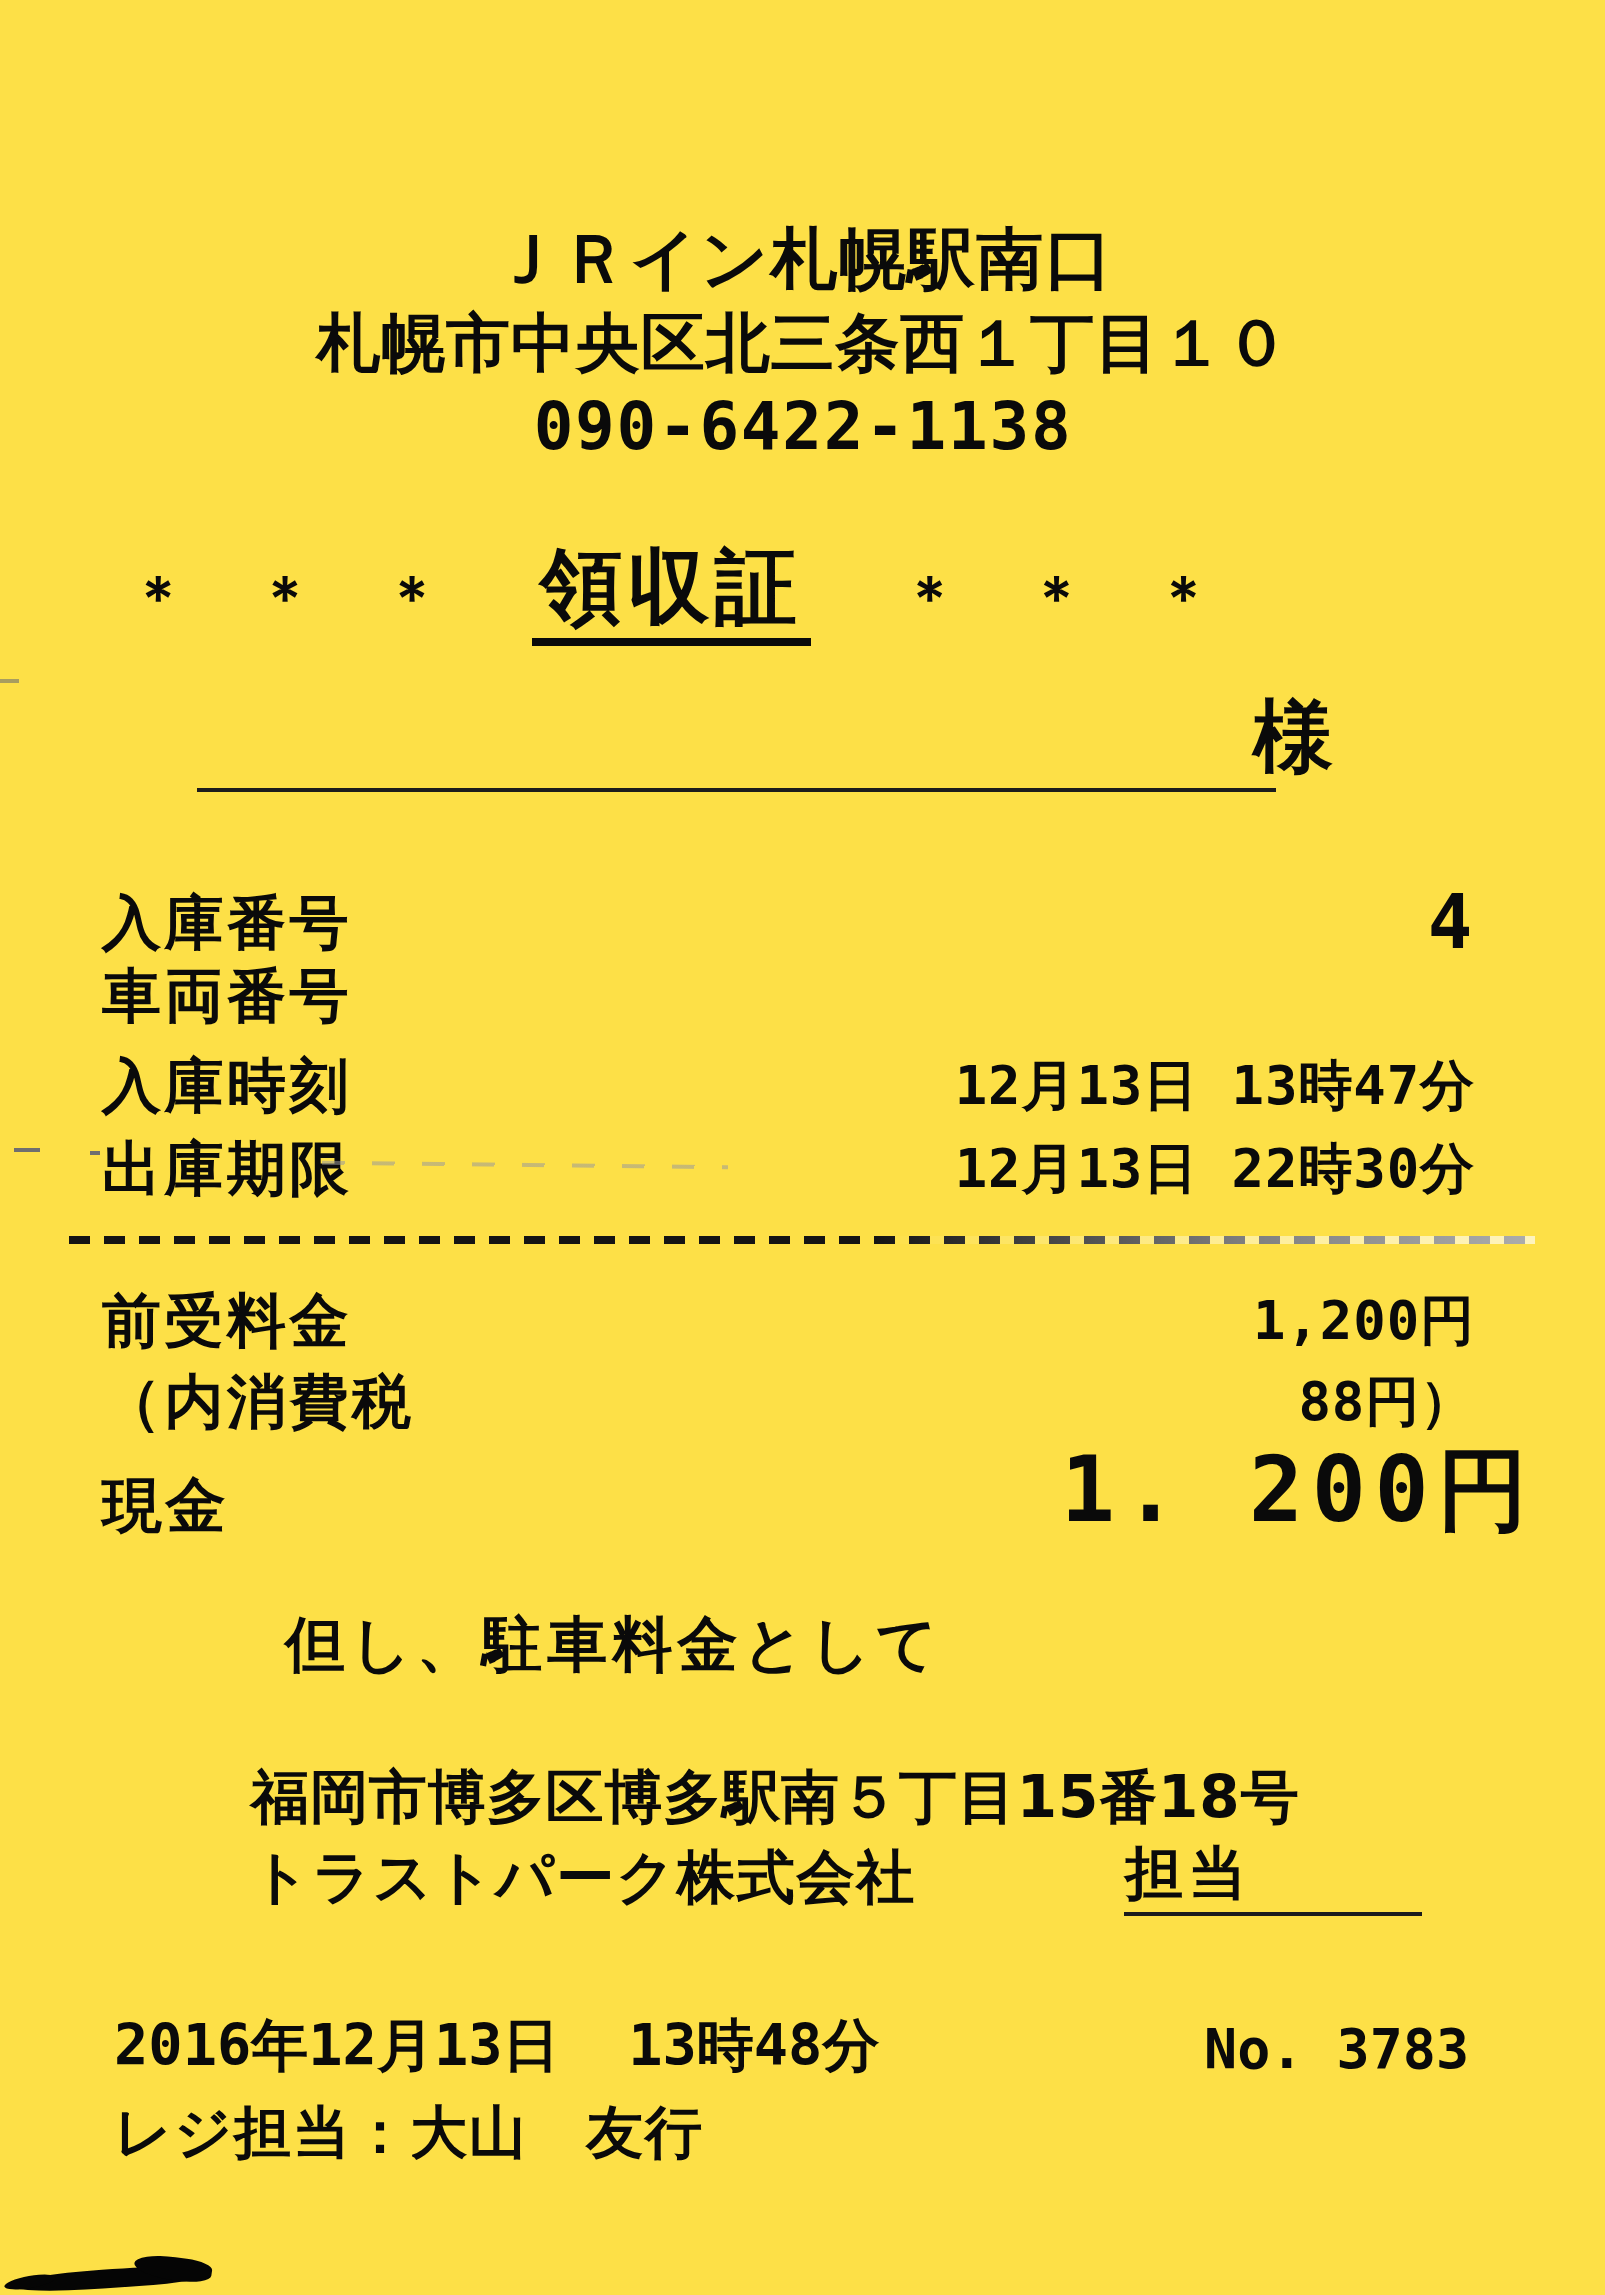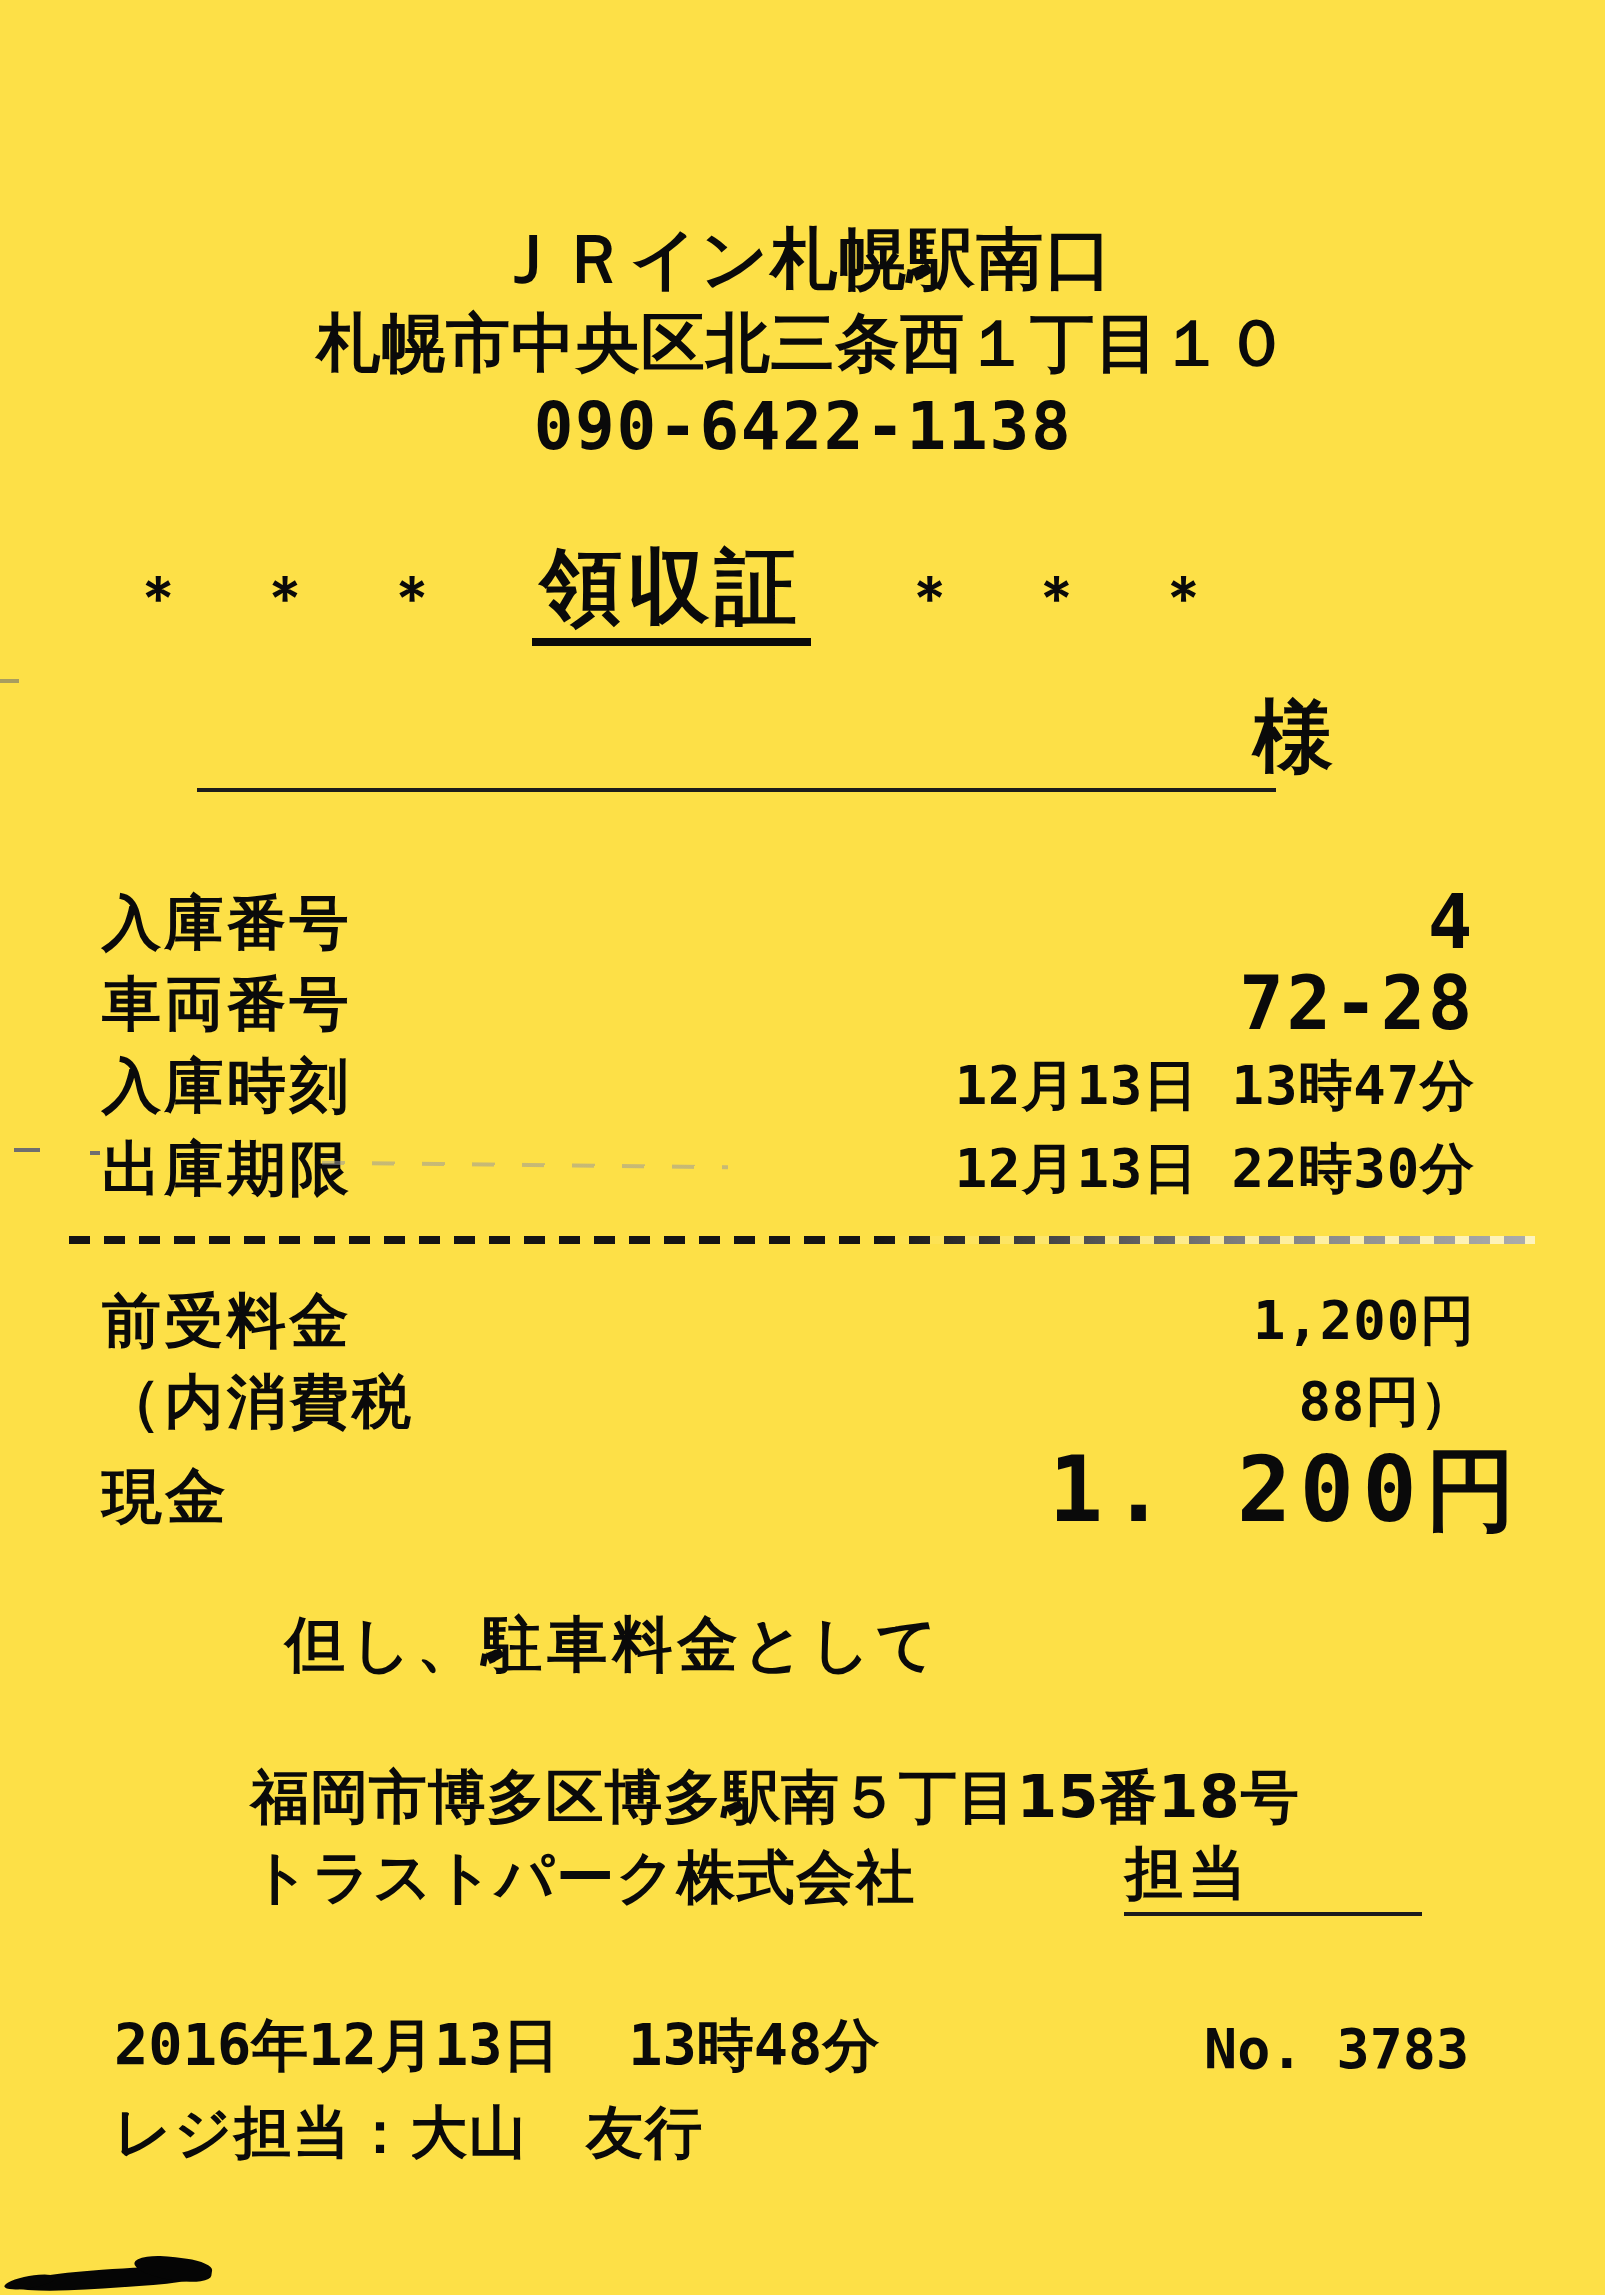--- a/index.html
+++ b/index.html
@@ -50,21 +50,21 @@
   
   .sep{
     top:1236px;left:69px;right:71px;height:7.8px;
     background:
       linear-gradient(90deg, rgba(255,255,255,0) 55%, rgba(255,255,255,.45) 80%, rgba(255,255,255,.65) 100%),
       repeating-linear-gradient(90deg,#141414 0 21px, transparent 21px 35px);
   }
 
   
   .a1{top:1291px;} .a2{top:1372px;}
-  .cash-row{top:1445px;left:102px;right:82px;display:flex;justify-content:space-between;align-items:flex-start;}
+  .cash-row{top:1445px;left:102px;right:70px;display:flex;justify-content:space-between;align-items:flex-end;}
   .cash-row .lbl{font-size:60px;font-weight:700;letter-spacing:3.5px;padding-top:21px;}
   .cash-row .val{font-size:90px;font-weight:800;letter-spacing:8.6px;font-family:"DejaVu Sans Mono","DejaVu Sans",monospace;white-space:pre;}
 
   
   .note-line{top:1614px;left:285px;font-size:60px;font-weight:600;letter-spacing:5.2px;}
 
   
   .company-address{top:1768px;left:251px;font-size:58px;font-weight:600;letter-spacing:0.9px;}
   .company-name{top:1848px;left:251px;font-size:58px;font-weight:600;letter-spacing:1.7px;}
   .staff-label{top:1844px;left:1125px;font-size:58px;font-weight:600;letter-spacing:5.2px;}
@@ -111,21 +111,20 @@
 
   <div class="abs payee-underline"></div>
   <div class="abs payee-suffix">様</div>
 
   <div class="abs row r1">
     <span class="lbl">入庫番号</span>
     <span class="val emph">4</span>
   </div>
   <div class="abs row r2">
     <span class="lbl">車両番号</span>
-    <span class="val emph">72-28</span>
   </div>
   <div class="abs row r3">
     <span class="lbl">入庫時刻</span>
     <span class="val">12月13日 13時47分</span>
   </div>
   <div class="abs row r4">
     <span class="lbl">出庫期限</span>
     <span class="val">12月13日 22時30分</span>
   </div>
 

